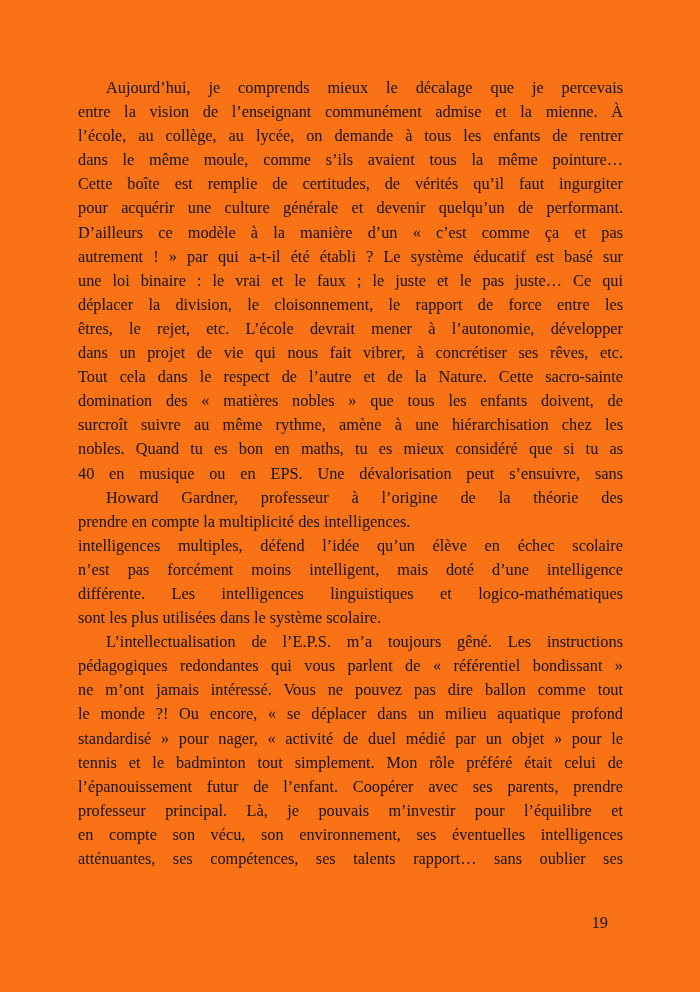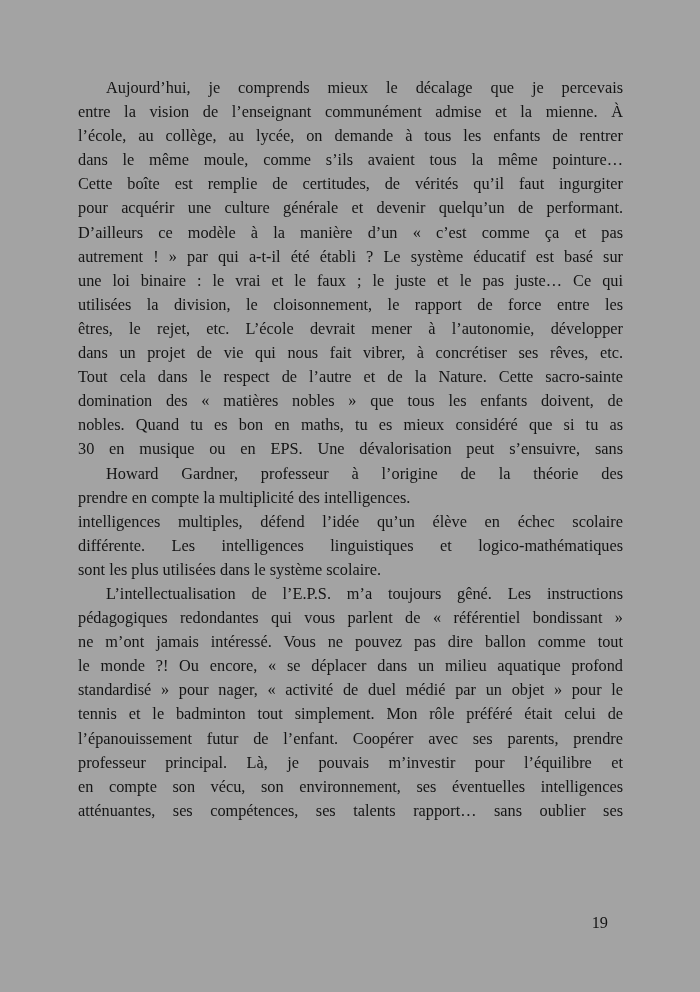--- a/index.html
+++ b/index.html
@@ -4,21 +4,21 @@
 <style>
   html, body {
     margin: 0;
     padding: 0;
     background: #ffffff;
   }
   .page {
     position: relative;
     width: 700px;
     height: 992px;
-    background: #a3a3a3;
+    background: #f97316;
     overflow: hidden;
     font-family: "Liberation Serif", "DejaVu Serif", serif;
     color: #141414;
   }
   .text-block {
     position: absolute;
     left: 78px;
     top: 76px;
     width: 545px;
   }
@@ -54,30 +54,32 @@
   <div class="text-block" id="text-block">
       <div class="line first">Aujourd’hui, je comprends mieux le décalage que je percevais</div>
       <div class="line">entre la vision de l’enseignant communément admise et la mienne. À</div>
       <div class="line">l’école, au collège, au lycée, on demande à tous les enfants de rentrer</div>
       <div class="line">dans le même moule, comme s’ils avaient tous la même pointure…</div>
       <div class="line">Cette boîte est remplie de certitudes, de vérités qu’il faut ingurgiter</div>
       <div class="line">pour acquérir une culture générale et devenir quelqu’un de performant.</div>
       <div class="line">D’ailleurs ce modèle à la manière d’un « c’est comme ça et pas</div>
       <div class="line">autrement ! » par qui a-t-il été établi ? Le système éducatif est basé sur</div>
       <div class="line">une loi binaire : le vrai et le faux ; le juste et le pas juste… Ce qui</div>
-      <div class="line">utilisées la division, le cloisonnement, le rapport de force entre les</div>
+      <div class="line">déplacer la division, le cloisonnement, le rapport de force entre les</div>
       <div class="line">êtres, le rejet, etc. L’école devrait mener à l’autonomie, développer</div>
       <div class="line">dans un projet de vie qui nous fait vibrer, à concrétiser ses rêves, etc.</div>
       <div class="line">Tout cela dans le respect de l’autre et de la Nature. Cette sacro-sainte</div>
       <div class="line">domination des « matières nobles » que tous les enfants doivent, de</div>
+      <div class="line">surcroît suivre au même rythme, amène à une hiérarchisation chez les</div>
       <div class="line">nobles. Quand tu es bon en maths, tu es mieux considéré que si tu as</div>
-      <div class="line">30 en musique ou en EPS. Une dévalorisation peut s’ensuivre, sans</div>
+      <div class="line">40 en musique ou en EPS. Une dévalorisation peut s’ensuivre, sans</div>
       <div class="line first">Howard Gardner, professeur à l’origine de la théorie des</div>
       <div class="line last">prendre en compte la multiplicité des intelligences.</div>
       <div class="line">intelligences multiples, défend l’idée qu’un élève en échec scolaire</div>
+      <div class="line">n’est pas forcément moins intelligent, mais doté d’une intelligence</div>
       <div class="line">différente. Les intelligences linguistiques et logico-mathématiques</div>
       <div class="line last">sont les plus utilisées dans le système scolaire.</div>
       <div class="line first">L’intellectualisation de l’E.P.S. m’a toujours gêné. Les instructions</div>
       <div class="line">pédagogiques redondantes qui vous parlent de « référentiel bondissant »</div>
       <div class="line">ne m’ont jamais intéressé. Vous ne pouvez pas dire ballon comme tout</div>
       <div class="line">le monde ?! Ou encore, « se déplacer dans un milieu aquatique profond</div>
       <div class="line">standardisé » pour nager, « activité de duel médié par un objet » pour le</div>
       <div class="line">tennis et le badminton tout simplement. Mon rôle préféré était celui de</div>
       <div class="line">l’épanouissement futur de l’enfant. Coopérer avec ses parents, prendre</div>
       <div class="line">professeur principal. Là, je pouvais m’investir pour l’équilibre et</div>

